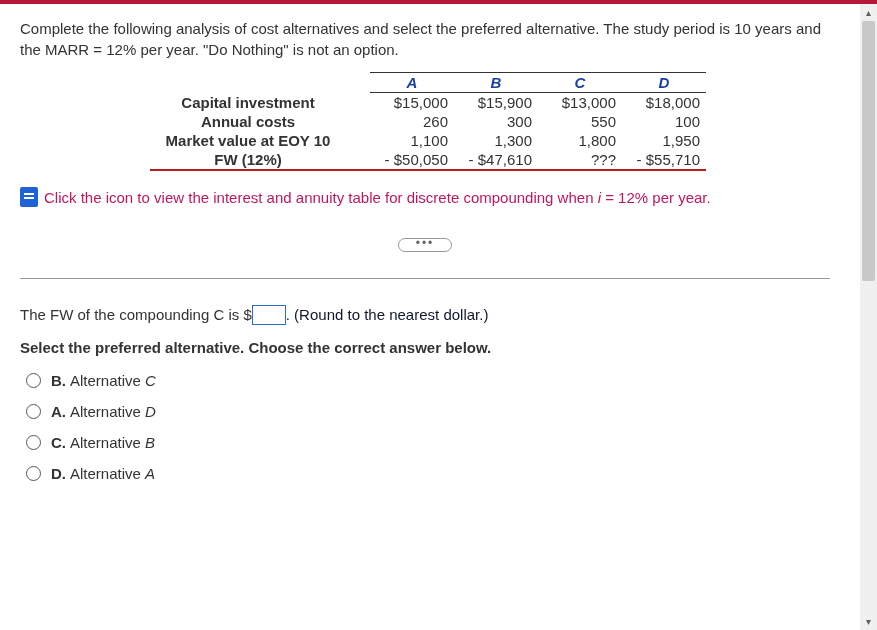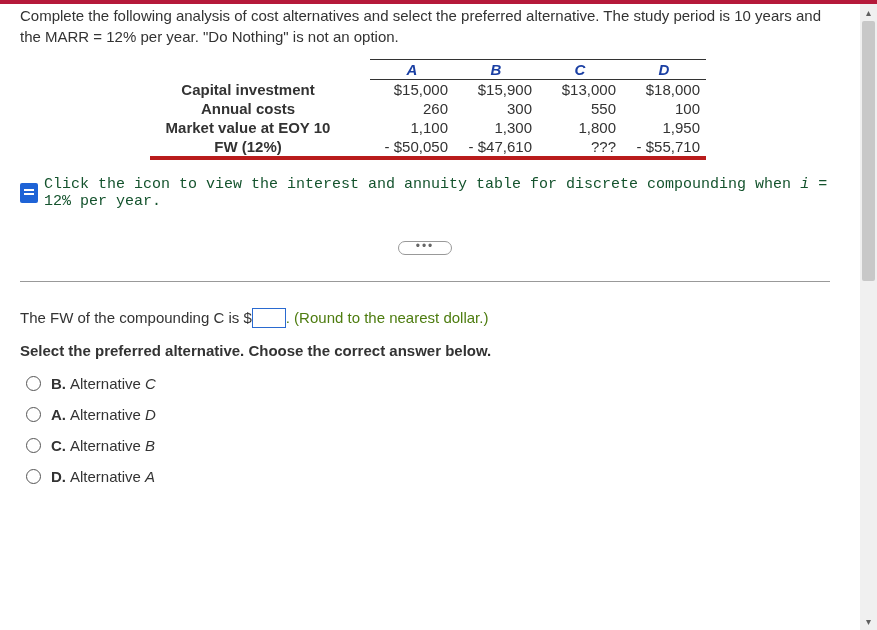--- a/index.html
+++ b/index.html
@@ -12,21 +12,21 @@
     height: 630px;
     overflow: hidden;
     position: relative;
   }
   .topbar {
     height: 4px;
     background: #b5193a;
     width: 100%;
   }
   .content {
-    padding: 1px 20px 0 20px;
+    padding: 14px 20px 0 20px;
     width: 850px;
   }
   .question-text {
     line-height: 1.4;
     margin-bottom: 12px;
   }
   .table-wrap {
     margin-left: 130px;
     margin-bottom: 16px;
   }
@@ -41,21 +41,21 @@
   table.data tr.headrow td {
     border-top: 1px solid #333;
     border-bottom: 1px solid #333;
     font-weight: bold;
     font-style: italic;
     color: #1a3fa3;
     text-align: center;
   }
   table.data tr.headrow td:first-child { border:none; }
   table.data tr.lastrow td {
-    border-bottom: 4px solid #b91c1c;
+    border-bottom: 2px solid #b91c1c;
   }
   table.data td.lbl {
     text-align: center;
     font-weight: bold;
     padding-right: 30px;
     min-width: 220px;
   }
   table.data td.col { min-width: 84px; }
   .link-row {
     display: flex;
@@ -74,23 +74,22 @@
   .doc-icon::before, .doc-icon::after {
     content: "";
     position: absolute;
     left: 4px; right: 4px;
     height: 1.5px;
     background: #fff;
   }
   .doc-icon::before { top: 6px; }
   .doc-icon::after { top: 10px; }
   .link-text {
-    color: #14532d;
+    color: #be185d;
     cursor: pointer;
-    font-family: Liberation Mono, monospace;
   }
   .link-text i { font-style: italic; }
   .ellipsis-row {
     text-align: center;
     margin: 26px 0 26px 0;
     position: relative;
   }
   .ellipsis-btn {
     display: inline-block;
     width: 54px;
@@ -107,21 +106,21 @@
     cursor: pointer;
   }
   hr.sep {
     border: none;
     border-top: 1px solid #999;
     margin: 0 0 26px 0;
   }
   .answer-line {
     margin-bottom: 14px;
   }
-  .answer-line .hint { color: #4d7c0f; }
+  .answer-line .hint { color: #0f172a; }
   input.fill {
     width: 34px;
     height: 20px;
     border: 1px solid #2a6ad0;
     font-size: 14px;
     text-align: center;
     vertical-align: baseline;
   }
   .instr {
     margin-bottom: 16px;

